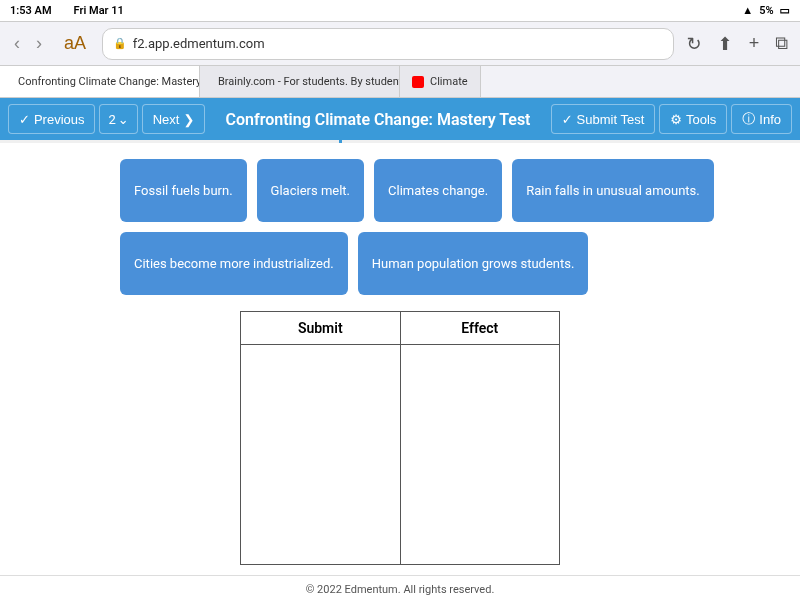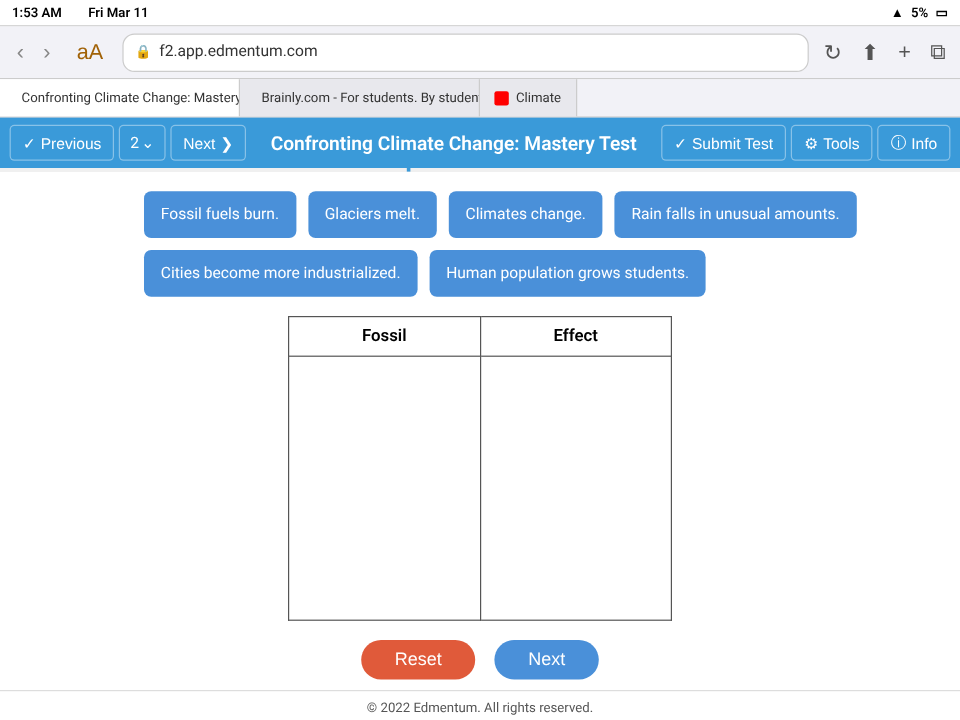--- a/index.html
+++ b/index.html
@@ -165,21 +165,21 @@
       display: flex;
       flex-wrap: wrap;
       gap: 10px;
       margin-bottom: 16px;
       padding-left: 100px;
     }
     .draggable-chip {
       background: #4a90d9;
       color: white;
       border-radius: 6px;
-      padding: 12px 14px;
+      padding: 24px 14px;
       font-size: 13px;
       cursor: grab;
       user-select: none;
       text-align: right;
       min-width: 80px;
     }
 
     
     .cause-effect-table {
       margin: 0 auto;
@@ -328,21 +328,21 @@
     <div class="draggable-chip">Glaciers melt.</div>
     <div class="draggable-chip">Climates change.</div>
     <div class="draggable-chip">Rain falls in unusual amounts.</div>
     <div class="draggable-chip">Cities become more industrialized.</div>
     <div class="draggable-chip">Human population grows students.</div>
   </div>
 
   <table class="cause-effect-table">
     <thead>
       <tr>
-        <th>Fossil</th>
+        <th>Submit</th>
         <th>Effect</th>
       </tr>
     </thead>
     <tbody>
       <tr>
         <td></td>
         <td></td>
       </tr>
     </tbody>
   </table>

